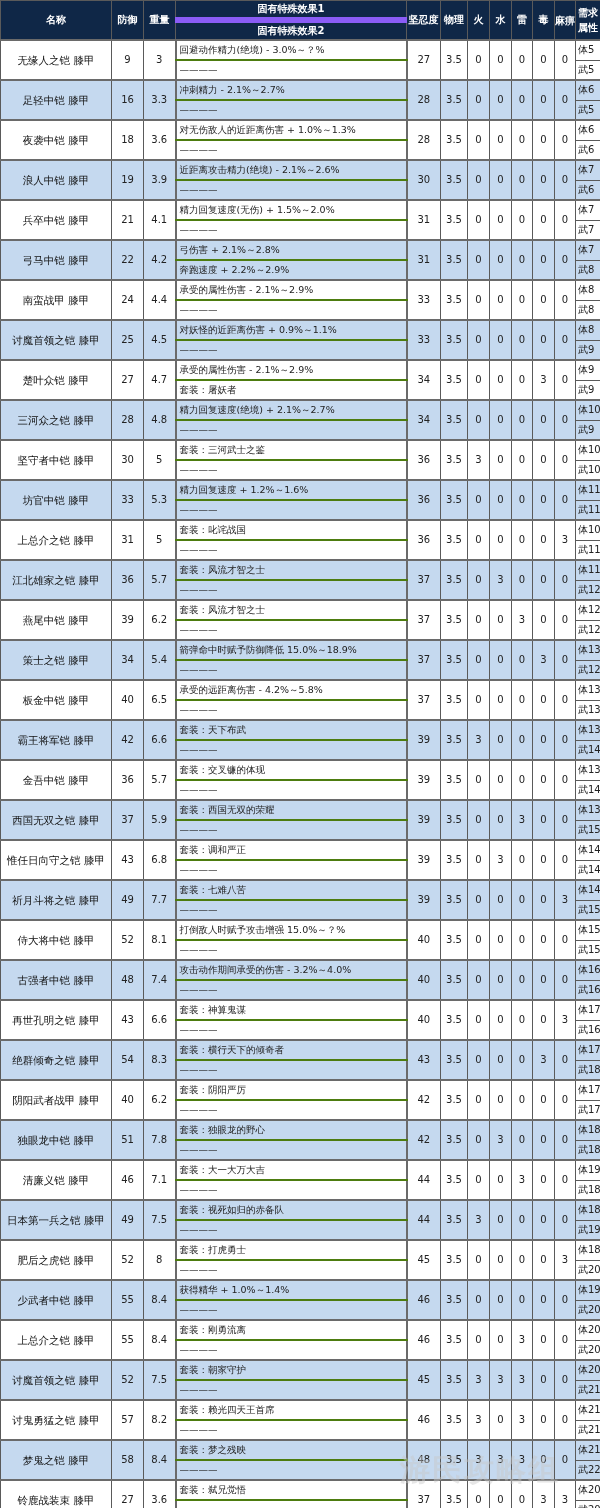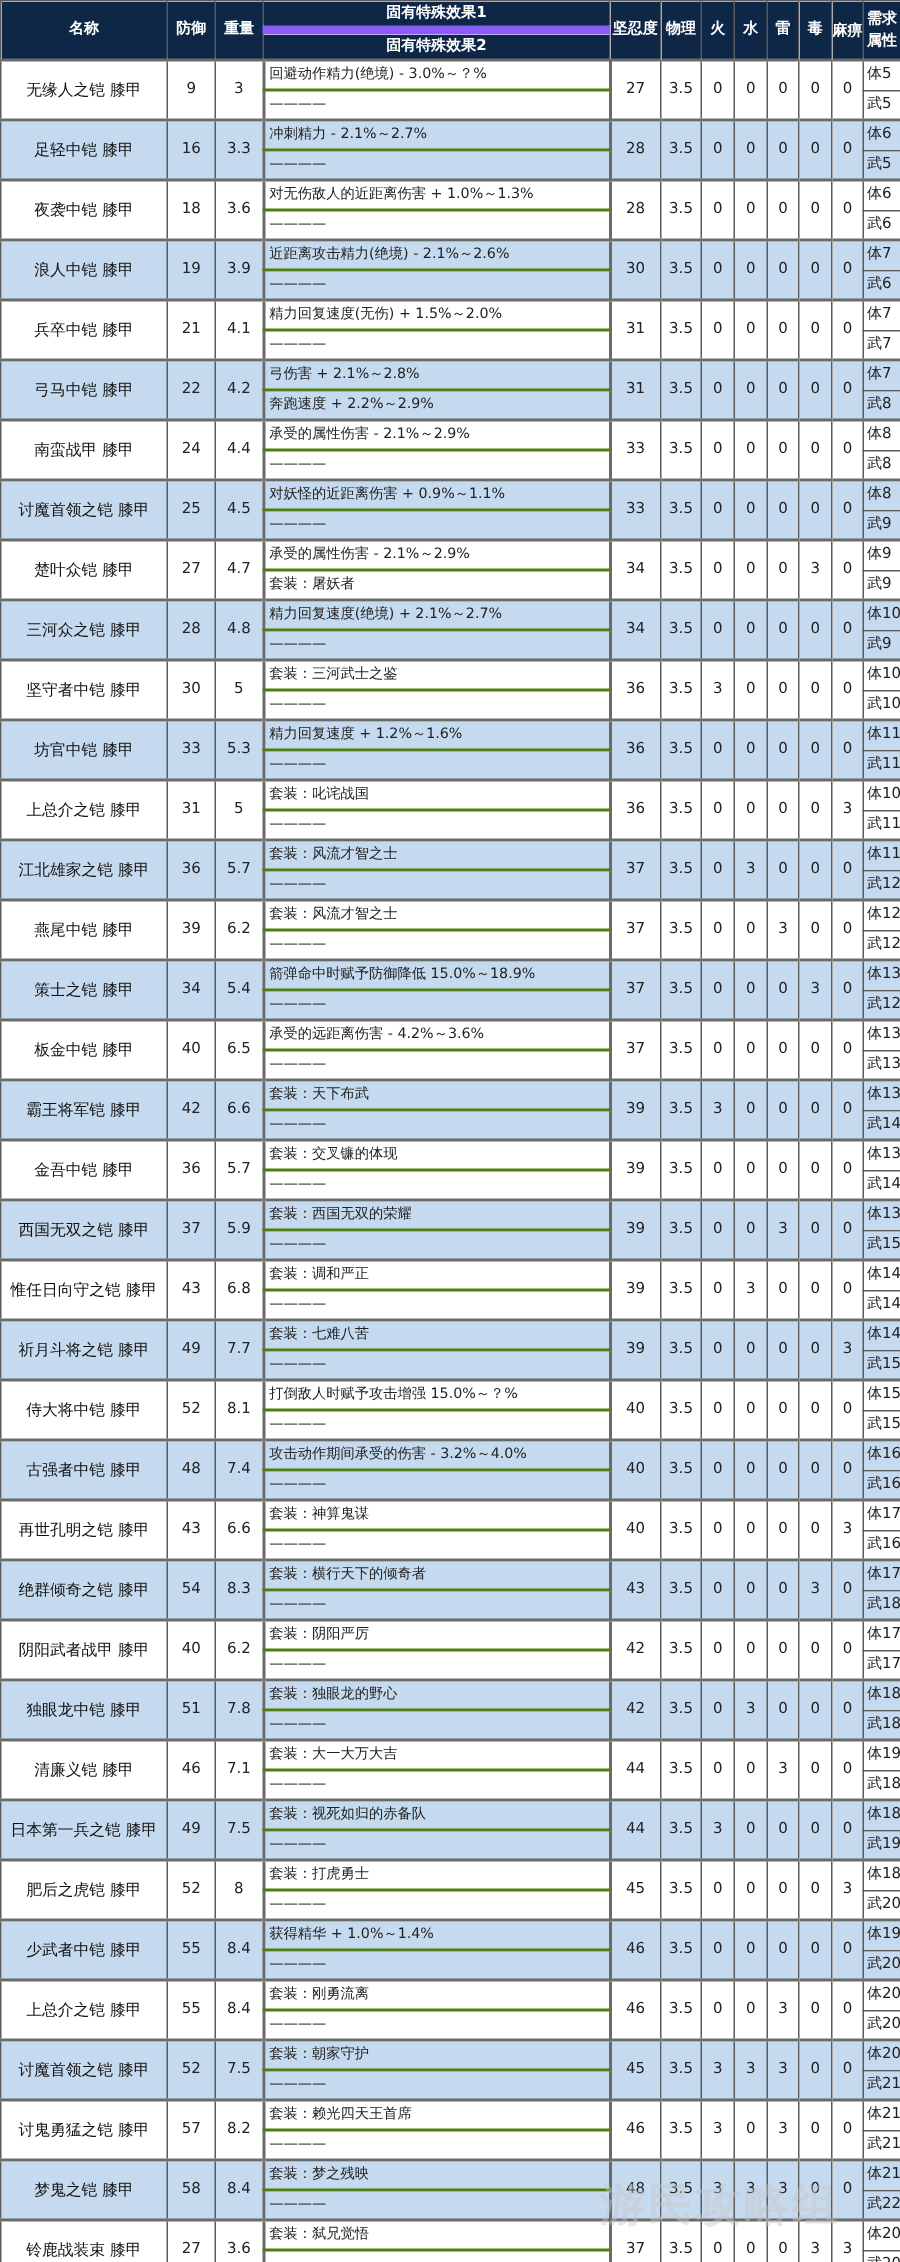--- a/index.html
+++ b/index.html
@@ -342,21 +342,21 @@
         <td class="req">体13</td>
       </tr>
       <tr class="alt">
         <td class="eff">————</td>
         <td class="req">武12</td>
       </tr>
       <tr class="norm rowtop">
         <td rowspan="2" class="name">板金中铠 膝甲</td>
         <td rowspan="2">40</td>
         <td rowspan="2">6.5</td>
-        <td class="eff eff1">承受的远距离伤害 - 4.2%～3.6%</td>
+        <td class="eff eff1">承受的远距离伤害 - 4.2%～5.8%</td>
         <td rowspan="2">37</td>
         <td rowspan="2">3.5</td>
         <td rowspan="2">0</td>
         <td rowspan="2">0</td>
         <td rowspan="2">0</td>
         <td rowspan="2">0</td>
         <td rowspan="2">0</td>
         <td class="req">体13</td>
       </tr>
       <tr class="norm">

